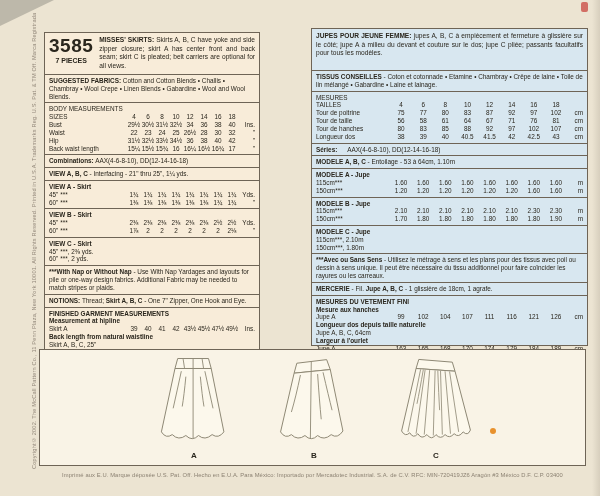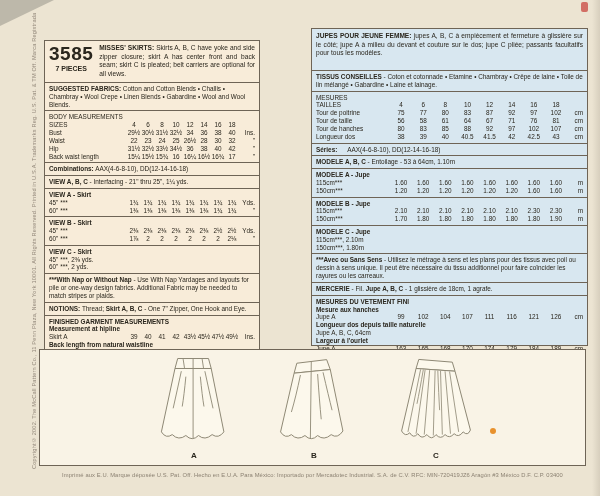--- a/index.html
+++ b/index.html
@@ -19,21 +19,21 @@
   .side-text { position:absolute; left:31px; top:0; bottom:14px; width:11px;
     writing-mode:vertical-rl; transform:rotate(180deg);
     font-size:5.6px; color:#93887a; white-space:nowrap; text-align:center;
     letter-spacing:.2px; }
 
   .corner-mark { position:absolute; left:581px; top:2px; width:7px; height:10px;
     background:#c9473f; opacity:.75; border-radius:2px; }
 
   .panel { position:absolute; border:1px solid #6e6456; font-size:6.4px;
     line-height:1.22; }
-  .panel-en { left:44px; top:40px; width:216px; height:318px; background:#f8ecd9; }
+  .panel-en { left:44px; top:32px; width:216px; height:318px; background:#f8ecd9; }
   .panel-fr { left:311px; top:28px; width:277px; height:318px; background:#d8e7f0; }
 
   .sec { padding:2px 4px; border-bottom:1px solid #6e6456; }
   .sec:last-child { border-bottom:none; }
   .b { font-weight:bold; }
 
   .hdr { display:flex; gap:6px; padding:3px 4px 2px 4px; border-bottom:1px solid #6e6456; min-height:42px; }
   .numblock { flex:0 0 44px; text-align:center; }
   .bignum { font-size:19px; font-weight:bold; letter-spacing:.5px; line-height:1; }
   .pieces { font-size:7px; font-weight:bold; margin-top:2px; }

